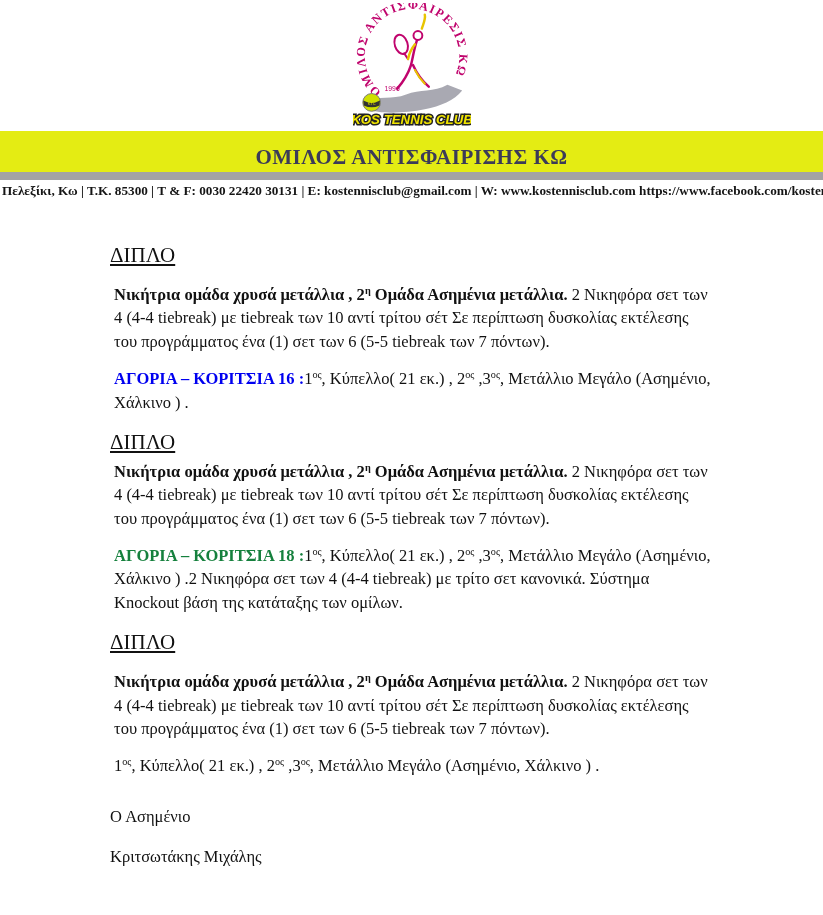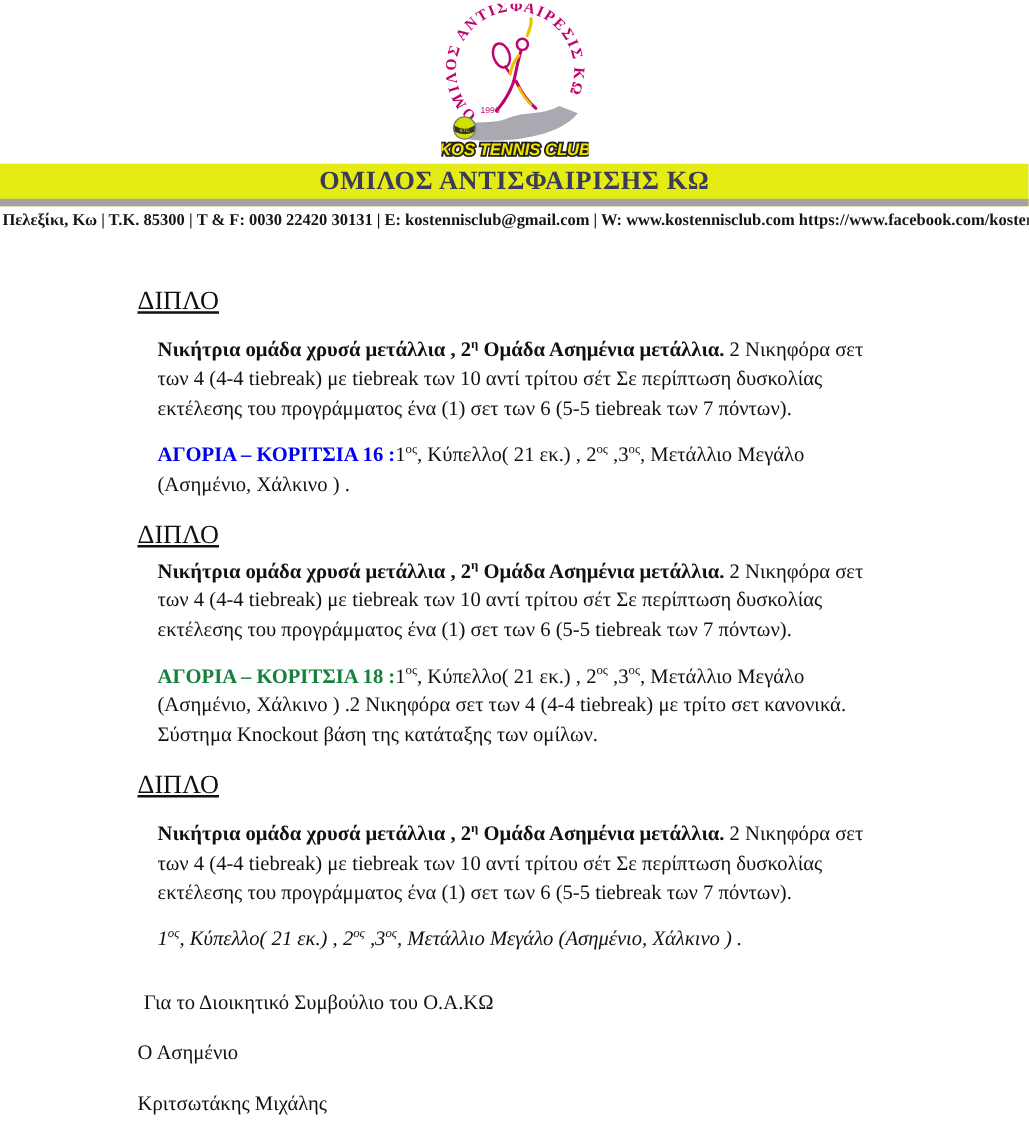--- a/index.html
+++ b/index.html
@@ -16,23 +16,23 @@
   
   .logo-wrap {
     height: 128px;
     padding-top: 3px;
     display: flex;
     justify-content: center;
     align-items: flex-start;
   }
   .banner {
     background: #e4ec13;
-    border-bottom: 6px solid #a3a3a3;
+    border-bottom: 8px solid #a3a3a3;
     text-align: center;
-    padding: 1px 0 2px 0;
+    padding: 14px 0 2px 0;
   }
   .banner-title {
     font-size: 21px;
     font-weight: bold;
     color: #3b3b58;
     letter-spacing: 0.5px;
   }
   .contact {
     text-align: center;
     font-size: 13.2px;
@@ -48,23 +48,23 @@
     font-size: 16.5px;
     line-height: 1.42;
   }
   .diplo {
     font-size: 21px;
     font-weight: normal;
     text-decoration: underline;
     margin: 0 0 12px 0;
   }
   .diplo.tight { margin-bottom: 2px; }
-  .content p { margin: 0 0 12px 16px; }
+  .content p { margin: 0 0 12px 4px; }
   p.mb14 { margin-bottom: 14px; }
-  p.mb27 { margin-bottom: 27px; font-style: italic; }
+  p.mb27 { margin-bottom: 27px; }
   sup { font-size: 0.62em; line-height: 0; }
 
   .footer p { margin: 0 0 17px 0; }
   .indent-sm { padding-left: 5px; }
 </style>
 </head>
 <body>
 
 <div class="page">
 
@@ -125,19 +125,18 @@
 
     <p class="mb14"><span style="font-weight: bold; color: #15803d;">ΑΓΟΡΙΑ – ΚΟΡΙΤΣΙΑ 18 :</span><span>1</span><sup>ος</sup><span>, Κύπελλο( 21 εκ.) , 2</span><sup>ος</sup><span> ,3</span><sup>ος</sup><span>, Μετάλλιο Μεγάλο (Ασημένιο, Χάλκινο ) .2 Νικηφόρα σετ των 4 (4-4 tiebreak) με τρίτο σετ κανονικά. Σύστημα Knockout βάση της κατάταξης των ομίλων.</span></p>
 
     <h3 class="diplo">ΔΙΠΛΟ</h3>
 
     <p class="mb14"><span style="font-weight: bold;">Νικήτρια ομάδα χρυσά μετάλλια , 2</span><sup style="font-weight: bold;">η</sup><span style="font-weight: bold;"> Ομάδα Ασημένια μετάλλια.</span><span> 2 Νικηφόρα σετ των 4 (4-4 tiebreak) με tiebreak των 10 αντί τρίτου σέτ  Σε περίπτωση δυσκολίας εκτέλεσης του προγράμματος ένα (1) σετ των 6 (5-5 tiebreak των 7 πόντων).</span></p>
 
     <p class="mb27"><span>1</span><sup>ος</sup><span>, Κύπελλο( 21 εκ.) , 2</span><sup>ος</sup><span> ,3</span><sup>ος</sup><span>, Μετάλλιο Μεγάλο (Ασημένιο, Χάλκινο ) .</span></p>
 
     <div class="footer">
-      <p class="indent-sm">Για το Διοικητικό Συμβούλιο του Ο.Α.ΚΩ</p>
       <p>Ο Ασημένιο</p>
       <p>Κριτσωτάκης Μιχάλης</p>
     </div>
 
   </div>
 </div>
 
 </body></html>

